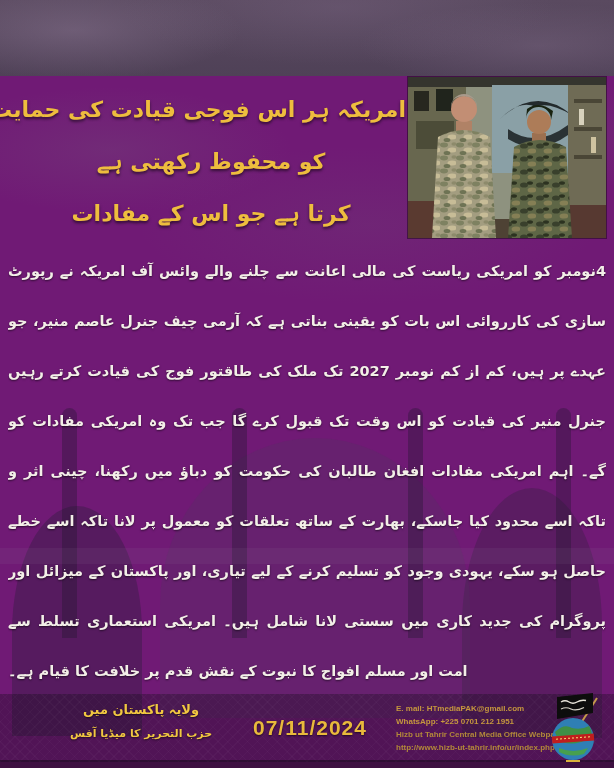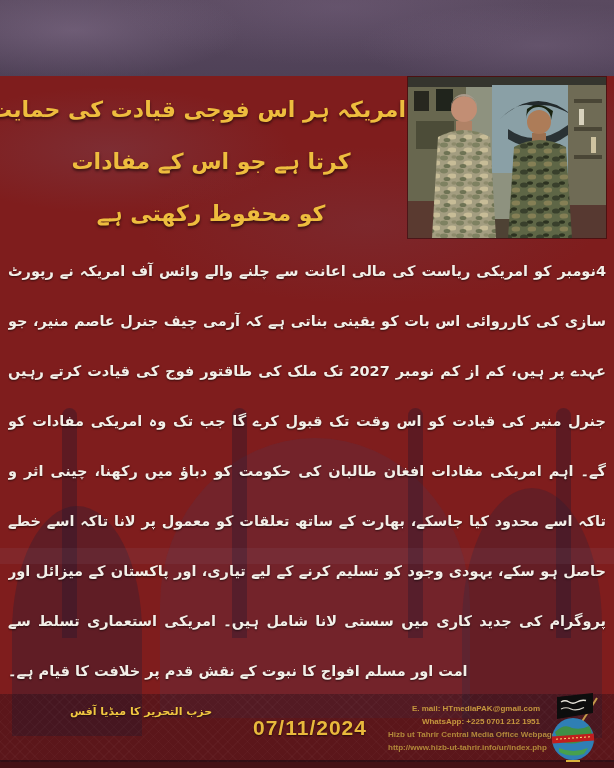--- a/index.html
+++ b/index.html
@@ -1,18 +1,18 @@
 <!DOCTYPE html>
 <html><head>
 <meta charset="utf-8">
 <style>
   html,body{margin:0;padding:0;background:#1a1420;}
   #poster{
     position:relative;width:614px;height:768px;overflow:hidden;
-    background:#7f1d1d;
+    background:#701a75;
     font-family:"DejaVu Sans",sans-serif;
   }
   
   .sky-band{
     position:absolute;left:0;top:0;width:614px;height:76px;
     background:
       radial-gradient(ellipse 240px 70px at 12% 40%, rgba(150,128,158,.38), transparent 70%),
       radial-gradient(ellipse 300px 80px at 55% 10%, rgba(125,104,134,.33), transparent 72%),
       radial-gradient(ellipse 260px 60px at 88% 60%, rgba(140,118,148,.30), transparent 70%),
       linear-gradient(#5a4a60,#4f4157);
@@ -64,21 +64,21 @@
 
   
   .office{position:absolute;left:34px;top:699px;width:214px;text-align:center;direction:rtl;color:#f1c741;text-shadow:0 1px 2px rgba(0,0,0,.6);}
   .office .o1{font-size:13px;font-weight:bold;line-height:22px;}
   .office .o2{font-size:11px;font-weight:bold;line-height:26px;}
   .date{
     position:absolute;left:250px;top:716px;width:120px;text-align:center;
     color:#e9b93c;font-family:"Liberation Sans",sans-serif;font-size:21px;font-weight:bold;letter-spacing:1px;
     text-shadow:0 1px 2px rgba(0,0,0,.6);
   }
-  .contact{position:absolute;left:388px;top:702px;width:152px;text-align:right;font-family:"Liberation Sans",sans-serif;font-weight:bold;}
+  .contact{position:absolute;left:396px;top:702px;width:152px;text-align:left;font-family:"Liberation Sans",sans-serif;font-weight:bold;}
   .contact .c{display:block;font-size:8px;line-height:13px;color:#c5973e;white-space:nowrap;}
   .contact .c.dim{color:#b2883a;}
   .logo{position:absolute;left:546px;top:692px;width:60px;height:72px;}
 </style>
 </head>
 <body>
 
 <div id="poster">
 
   <div class="sky-band"></div>
@@ -89,22 +89,22 @@
   <div class="mosque minaret m1"></div>
   <div class="mosque minaret m2"></div>
   <div class="mosque minaret m3"></div>
   <div class="mosque minaret m4"></div>
   <div class="mosque platform"></div>
   <div class="footer-band"></div>
   <div class="bottom-strip"></div>
 
   <div class="headline">
     <span class="hl">امریکہ ہر اس فوجی قیادت کی حمایت</span>
+    <span class="hl">کو محفوظ رکھتی ہے</span>
     <span class="hl">کرتا ہے جو اس کے مفادات</span>
-    <span class="hl">کو محفوظ رکھتی ہے</span>
   </div>
 
   <div class="photo">
     <svg width="198" height="161" viewBox="0 0 198 161">
       <defs>
         <pattern id="ocp" width="16" height="13" patternUnits="userSpaceOnUse">
           <rect width="16" height="13" fill="#a39d80"></rect>
           <ellipse cx="4" cy="3" rx="4" ry="2.4" fill="#7e8161"></ellipse>
           <ellipse cx="12" cy="8" rx="4.5" ry="2.6" fill="#c7bc97"></ellipse>
           <ellipse cx="7" cy="11" rx="3.4" ry="2" fill="#6e7354"></ellipse>
@@ -154,20 +154,21 @@
     <span class="bl">عہدے پر ہیں، کم از کم نومبر 2027 تک ملک کی طاقتور فوج کی قیادت کرتے رہیں گے۔ “امریکہ</span>
     <span class="bl">جنرل منیر کی قیادت کو اس وقت تک قبول کرے گا جب تک وہ امریکی مفادات کو محفوظ رکھیں</span>
     <span class="bl">گے۔ اہم امریکی مفادات افغان طالبان کی حکومت کو دباؤ میں رکھنا، چینی اثر و رسوخ کو کم کرنا</span>
     <span class="bl">تاکہ اسے محدود کیا جاسکے، بھارت کے ساتھ تعلقات کو معمول پر لانا تاکہ اسے خطے میں غلبہ</span>
     <span class="bl">حاصل ہو سکے، یہودی وجود کو تسلیم کرنے کے لیے تیاری، اور پاکستان کے میزائل اور جوہری</span>
     <span class="bl">پروگرام کی جدید کاری میں سستی لانا شامل ہیں۔ امریکی استعماری تسلط سے بچنے کا واحد راستہ،</span>
     <span class="bl last">امت اور مسلم افواج کا نبوت کے نقش قدم پر خلافت کا قیام ہے۔</span>
   </div>
 
   <div class="office">
+    <div class="o1">ولایہ پاکستان میں</div>
     <div class="o2">حزب التحریر کا میڈیا آفس</div>
   </div>
 
   <div class="date">07/11/2024</div>
 
   <div class="contact">
     <span class="c">E. mail: HTmediaPAK@gmail.com</span>
     <span class="c">WhatsApp: +225 0701 212 1951</span>
     <span class="c dim">Hizb ut Tahrir Central Media Office Webpage:</span>
     <span class="c dim">http://www.hizb-ut-tahrir.info/ur/index.php</span>

